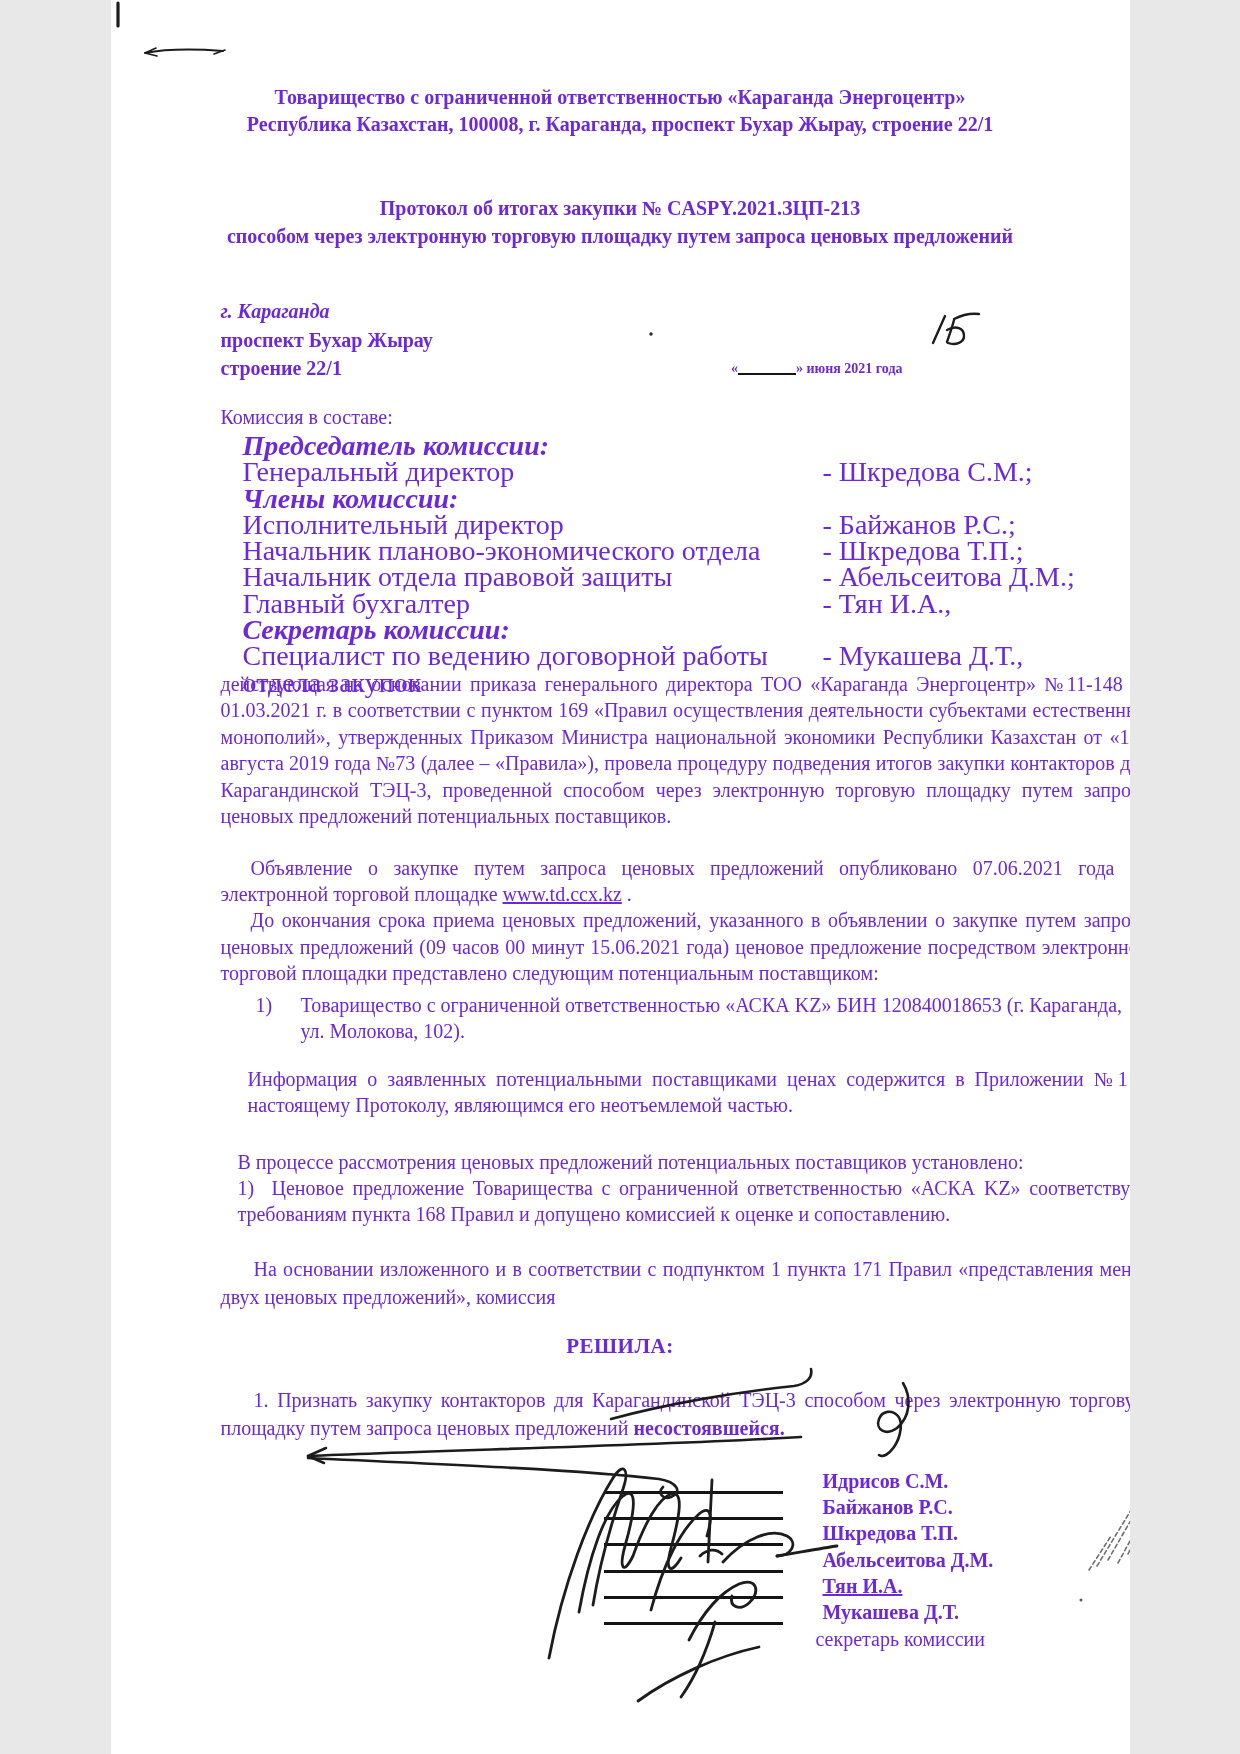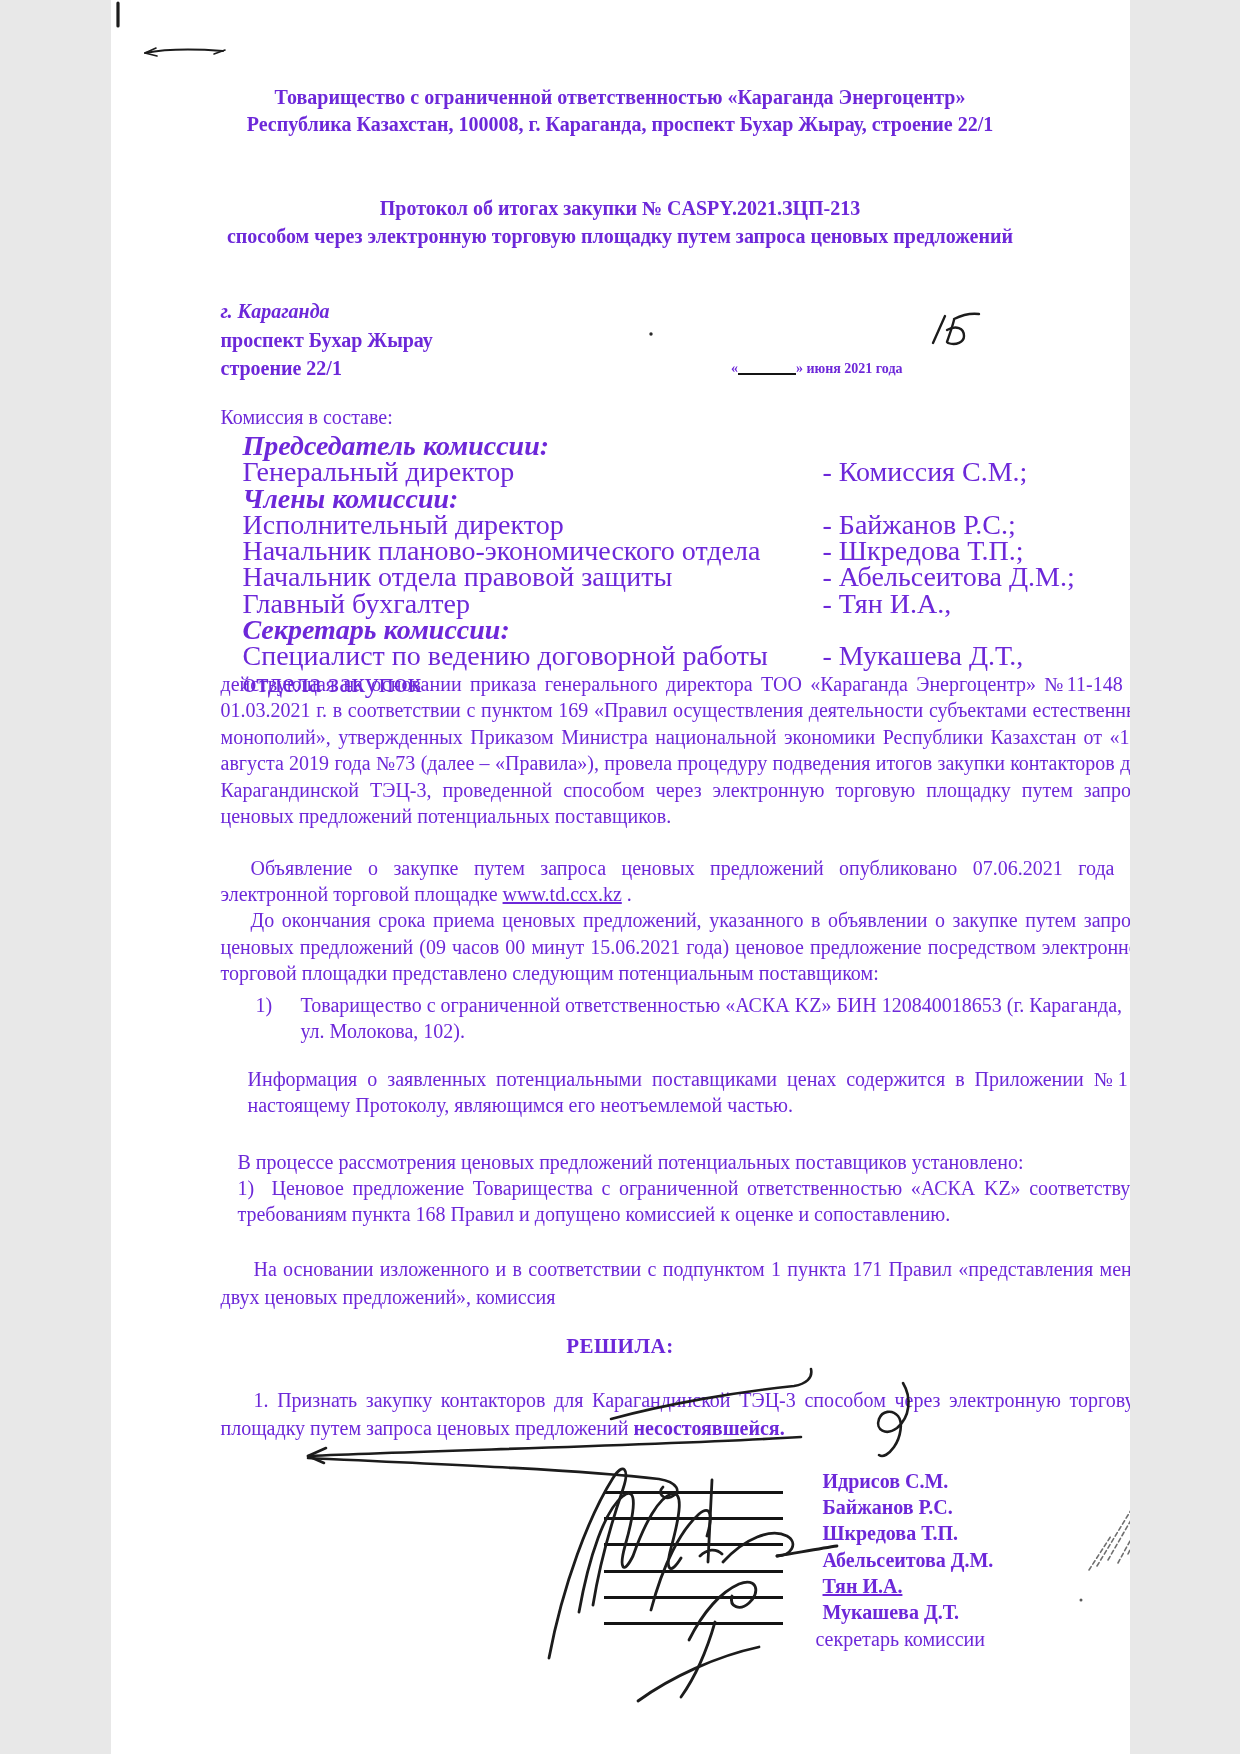--- a/index.html
+++ b/index.html
@@ -64,21 +64,21 @@
 
   <div class="abs date-line">
     <span>«</span><span class="day-gap"></span><span>» июня 2021 года</span>
   </div>
 
   <div class="abs commission-intro">Комиссия в составе:</div>
 
   <div class="abs commission-grid">
     <div class="span2 bi">Председатель комиссии:</div>
     <div>Генеральный директор</div>
-    <div>- Комиссия С.М.;</div>
+    <div>- Шкредова С.М.;</div>
     <div class="span2 bi">Члены комиссии:</div>
     <div>Исполнительный директор</div>
     <div>- Байжанов Р.С.;</div>
     <div>Начальник планово-экономического отдела</div>
     <div>- Шкредова Т.П.;</div>
     <div>Начальник отдела правовой защиты</div>
     <div>- Абельсеитова Д.М.;</div>
     <div>Главный бухгалтер</div>
     <div>- Тян И.А.,</div>
     <div class="span2 bi">Секретарь комиссии:</div>

